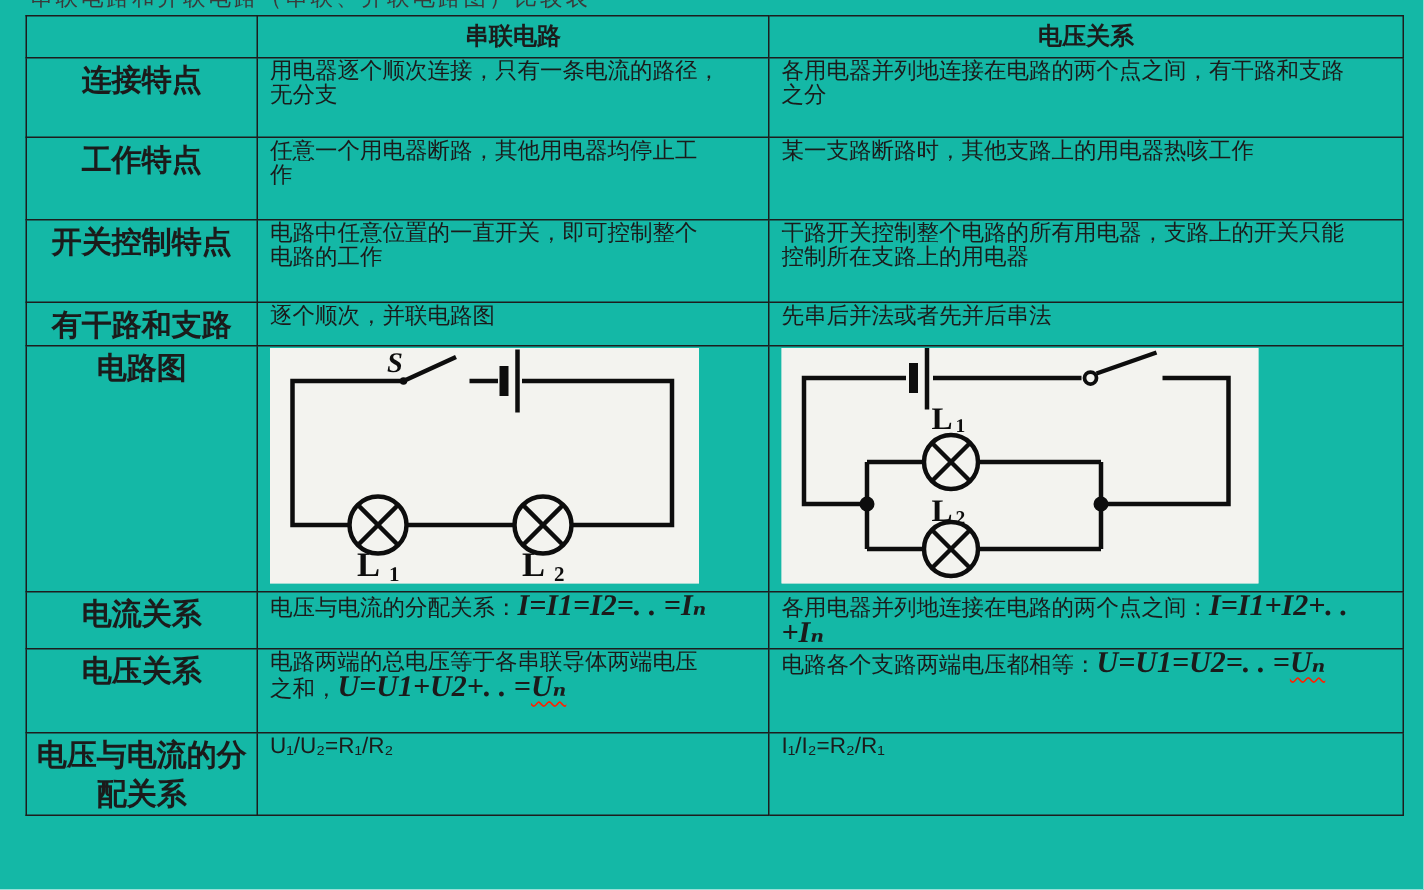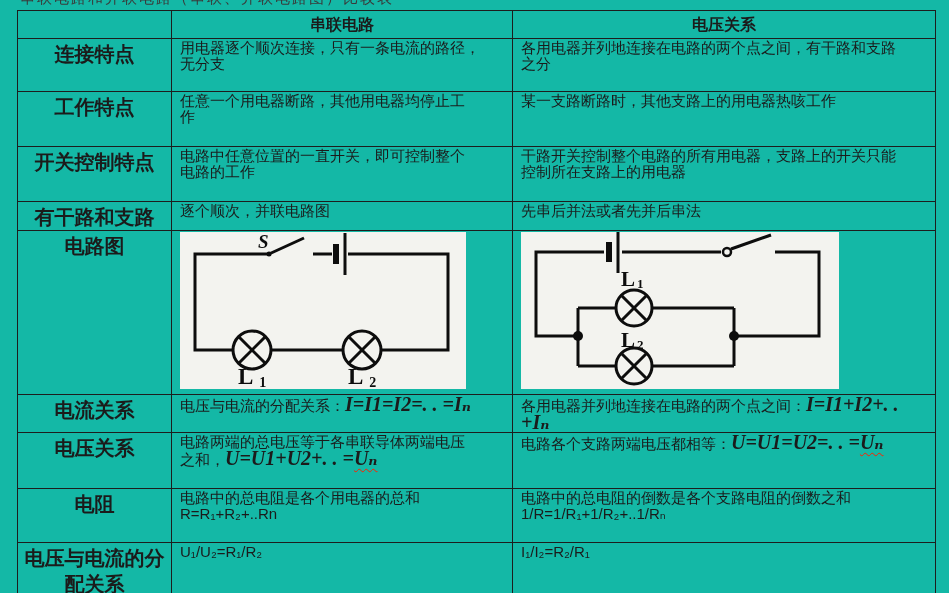--- a/index.html
+++ b/index.html
@@ -152,27 +152,20 @@
         <td class="cnt"><span>各用电器并列地连接在电路的两个点之间：</span><span class="formula">I=I1+I2+. . +Iₙ</span></td>
       </tr>
 
       <tr style="height:56px">
         <td class="lbl">电压关系</td>
         <td class="cnt"><span class="pre">电路两端的总电压等于各串联导体两端电压
 之和，</span><span class="formula">U=U1+U2+. . =</span><span class="formula wavy">Uₙ</span></td>
         <td class="cnt"><span>电路各个支路两端电压都相等：</span><span class="formula">U=U1=U2=. . =</span><span class="formula wavy">Uₙ</span></td>
       </tr>
 
-      <tr style="height:54px">
-        <td class="lbl">电阻</td>
-        <td class="cnt"><span class="pre">电路中的总电阻是各个用电器的总和
-R=R₁+R₂+..Rn</span></td>
-        <td class="cnt"><span class="pre">电路中的总电阻的倒数是各个支路电阻的倒数之和
-1/R=1/R₁+1/R₂+..1/Rₙ</span></td>
-      </tr>
 
       <tr style="height:53px">
         <td class="lbl">电压与电流的分配关系</td>
         <td class="cnt"><span>U₁/U₂=R₁/R₂</span></td>
         <td class="cnt"><span>I₁/I₂=R₂/R₁</span></td>
       </tr>
 
     </tbody>
   </table>
 </div>

